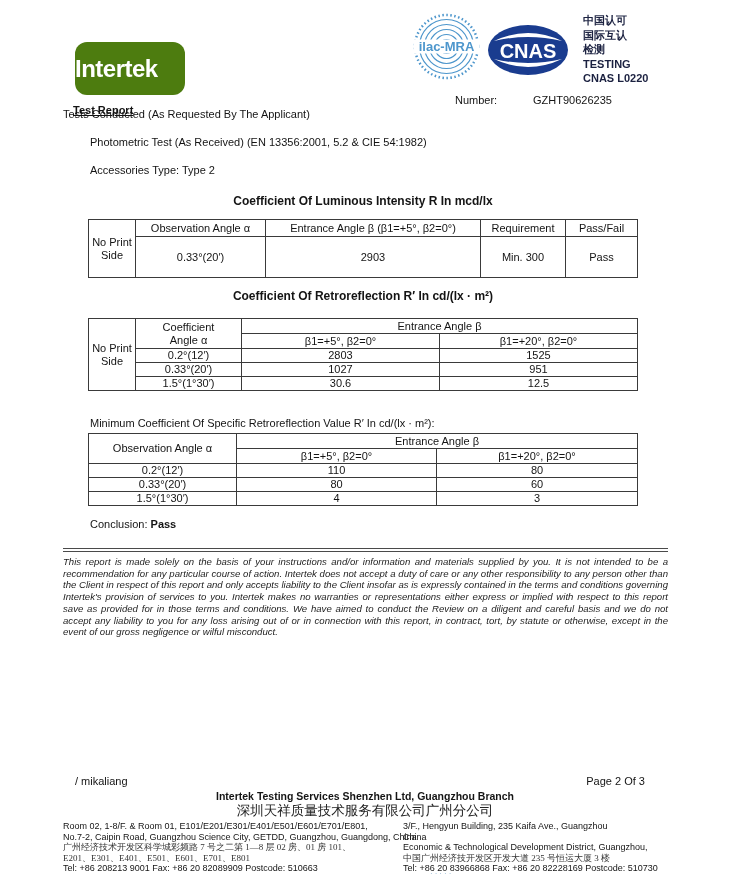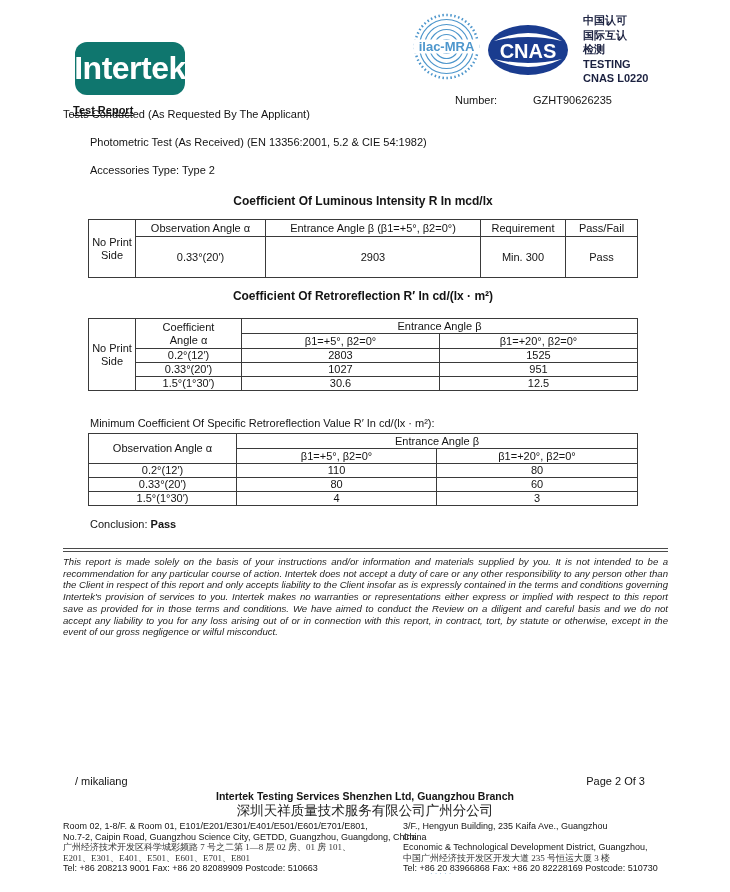--- a/index.html
+++ b/index.html
@@ -10,23 +10,23 @@
     color: #141414;
     position: relative;
     overflow: hidden;
   }
   .page { position: absolute; left: 0; top: 0; width: 730px; height: 892px; background: #fff; }
   .abs { position: absolute; }
 
   
   .intertek-logo {
     left: 75px; top: 42px; width: 110px; height: 53px;
-    background: #0f766e; border-radius: 12px;
-    display: flex; align-items: center; justify-content: center;
-    color: #fff; font-size: 32px; font-weight: bold; letter-spacing: -0.5px;
+    background: #4d7c0f; border-radius: 12px;
+    display: flex; align-items: center; justify-content: flex-start;
+    color: #fff; font-size: 24px; font-weight: bold; letter-spacing: -0.5px;
   }
   .report-title { left: 73px; top: 104px; font-size: 11px; font-weight: bold; text-decoration: underline; }
   .conducted-line { left: 63px; top: 108px; font-size: 11px; }
   .number-label { left: 455px; top: 94px; font-size: 11px; }
   .number-value { left: 533px; top: 94px; font-size: 11px; }
   .ilac-logo { left: 413px; top: 13px; }
   .cnas-logo { left: 487px; top: 24px; }
   .accred-block { left: 583px; top: 13px; width: 110px; font-size: 11px; font-weight: bold; color: #1b2140; line-height: 14.6px; }
 
   

